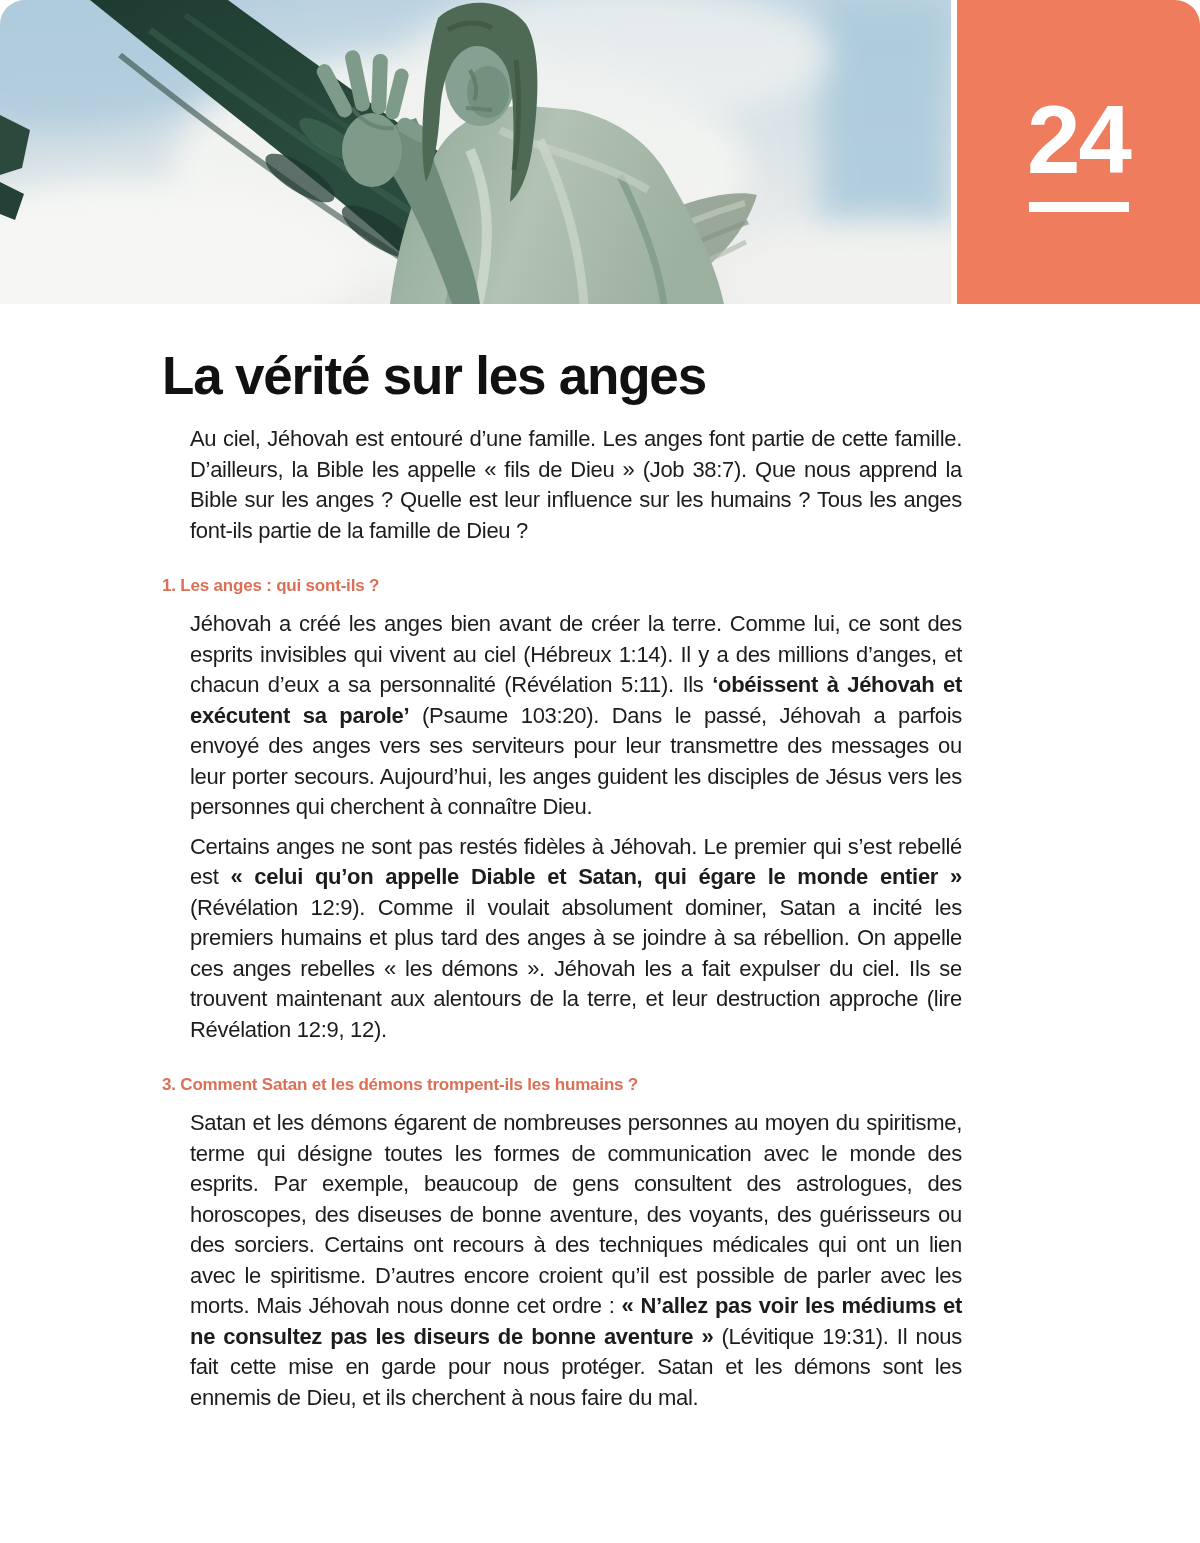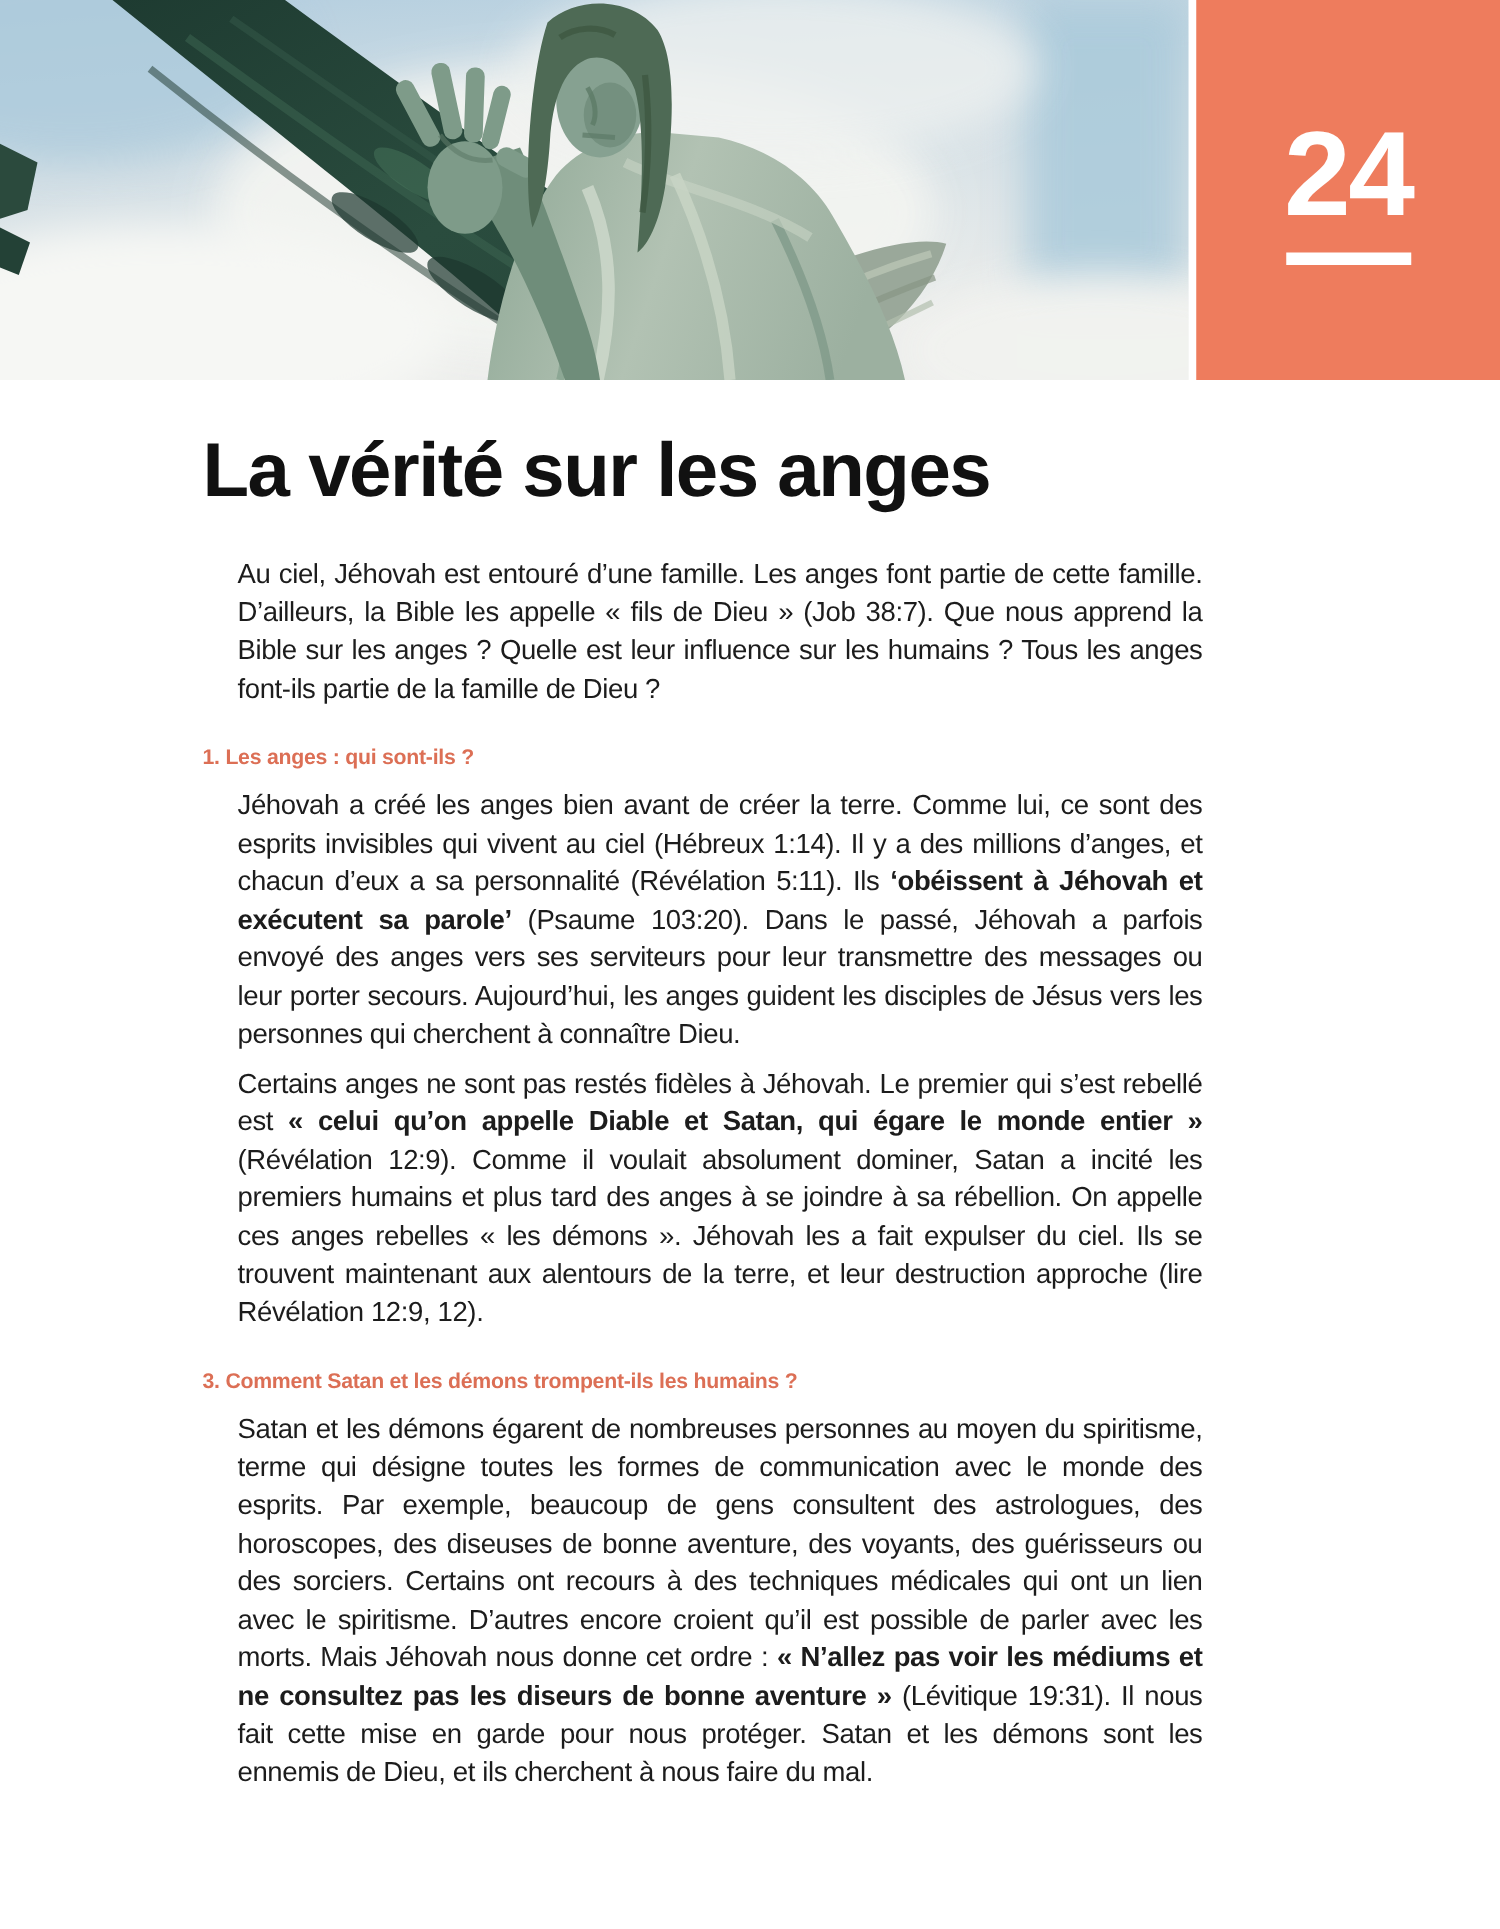--- a/index.html
+++ b/index.html
@@ -7,20 +7,21 @@
   body {
     font-family: "Liberation Sans", sans-serif;
     color: var(--text-color, #1c1c1c);
   }
   .page {
     position: relative;
     width: 1200px;
     height: 1543px;
     background: var(--page-bg, #ffffff);
     overflow: hidden;
+    border-radius: 25px;
   }
   .hero {
     display: flex;
     width: 1200px;
     height: 304px;
   }
   .photo {
     width: 951px;
     height: 304px;
     overflow: hidden;
@@ -50,37 +51,37 @@
     color: #ffffff;
   }
   .badge-underline {
     width: 100px;
     height: 10px;
     background: #ffffff;
     margin-top: 14px;
   }
   h1.page-title {
     margin: 44px 0 0 162px;
-    font-size: 61px;
+    font-size: 53px;
     line-height: 56px;
     font-weight: 700;
     letter-spacing: -1.2px;
     color: var(--title-color, #111111);
   }
   p.body-para {
     margin: 9px 0 0 190px;
     width: 772px;
     font-size: 22px;
     line-height: 30.5px;
     letter-spacing: -0.3px;
     text-align: justify;
     color: var(--text-color, #1c1c1c);
   }
   p.body-para.intro {
-    margin-top: 40px;
+    margin-top: 20px;
   }
   h2.sec-heading {
     margin: 26px 0 0 162px;
     font-size: 17px;
     line-height: 28px;
     font-weight: 700;
     letter-spacing: -0.2px;
     color: var(--heading-color, #dc6f55);
   }
   p.body-para b { font-weight: 700; }

